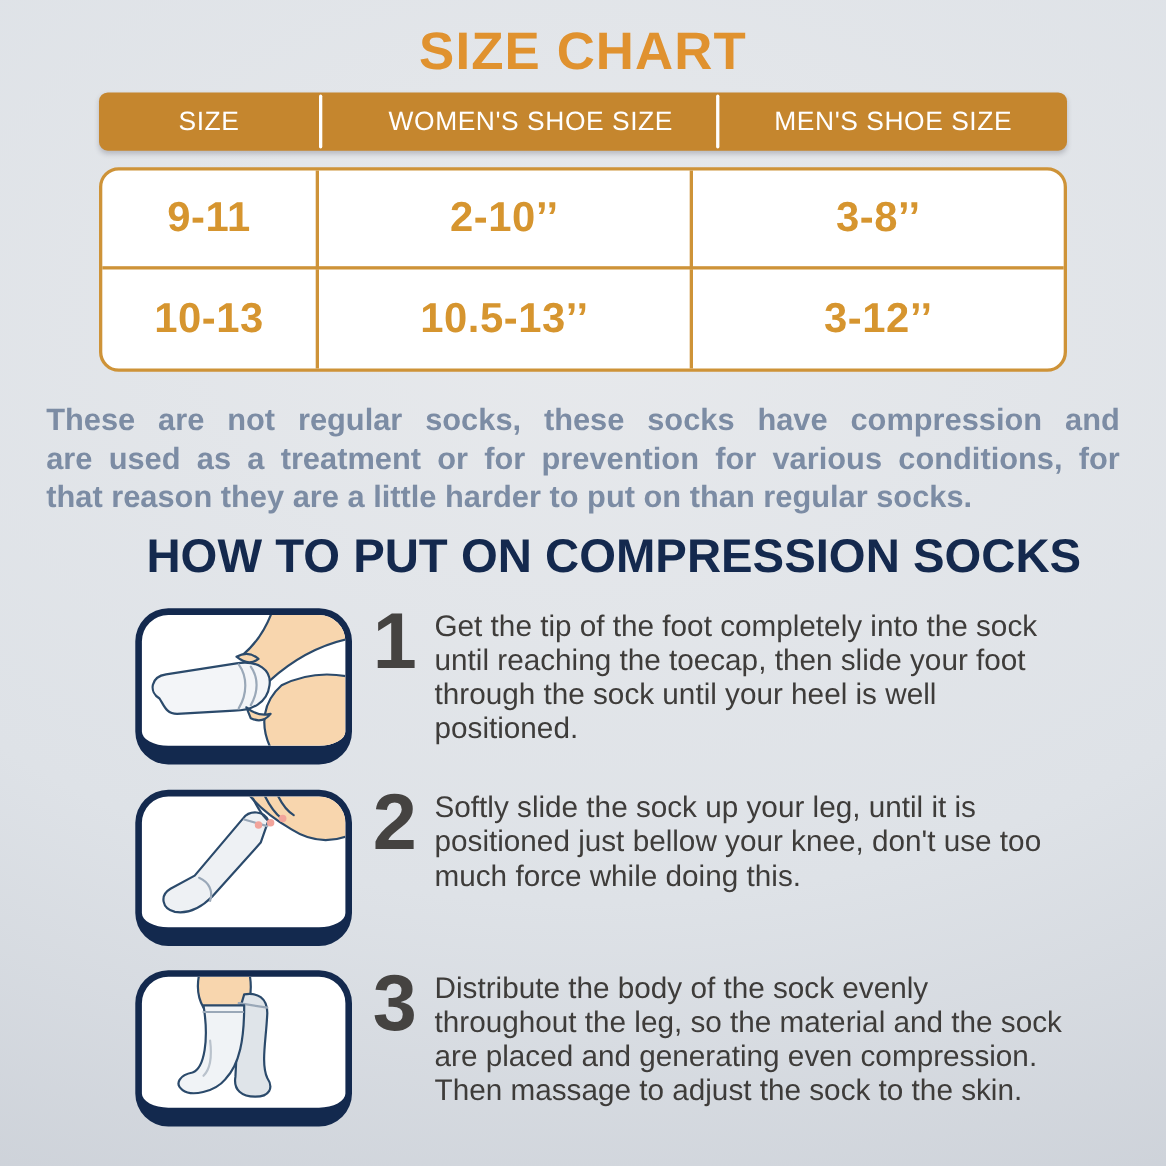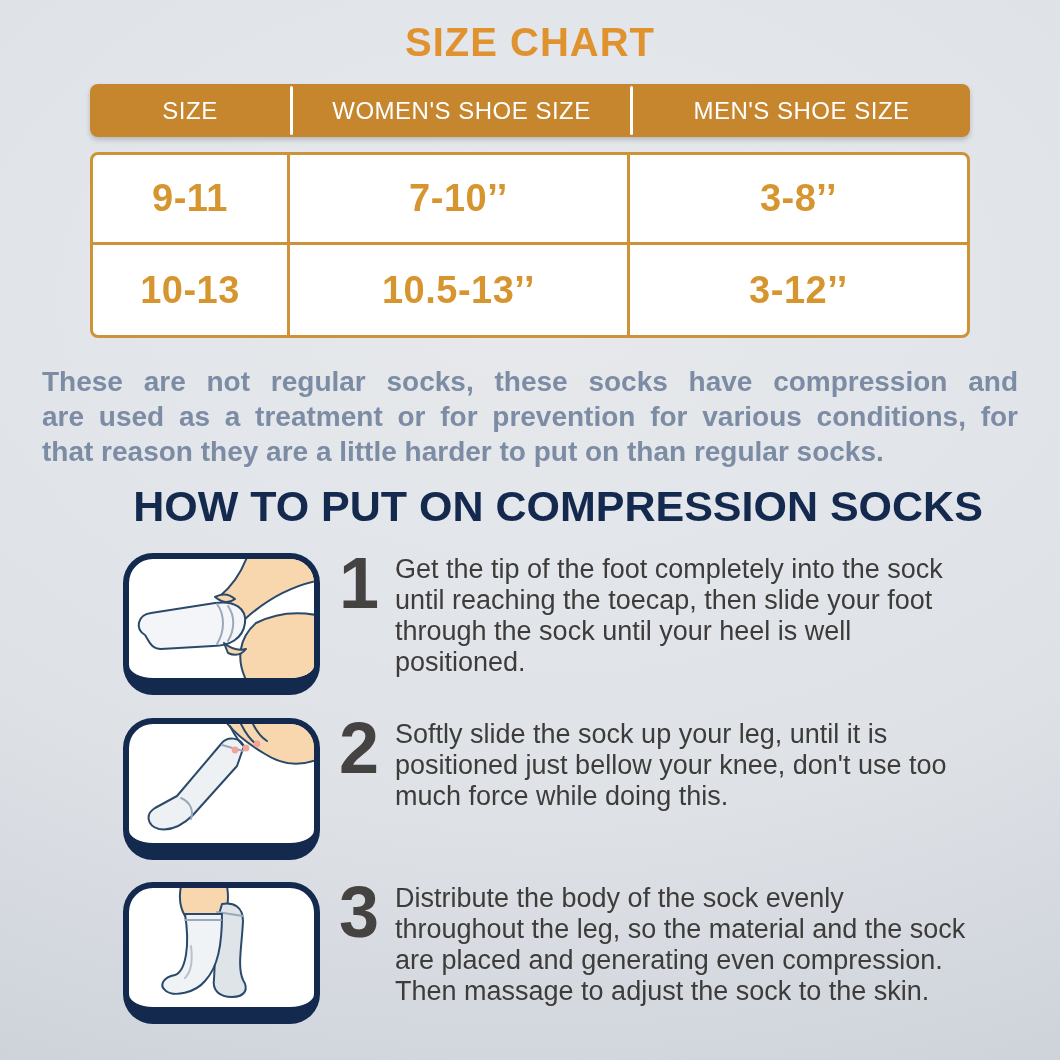--- a/index.html
+++ b/index.html
@@ -3,36 +3,36 @@
 <meta charset="utf-8">
 <style>
   html,body{margin:0;padding:0;}
   .poster{
     position:relative;width:1060px;height:1060px;overflow:hidden;
     font-family:"Liberation Sans",sans-serif;
     background:radial-gradient(140% 95% at 50% 28%, #E7E9EC 0%, #DEE2E7 52%, #C6CBD3 100%);
   }
   .page-title{
     position:absolute;top:20px;left:0;width:100%;text-align:center;
-    font-size:40px;font-weight:800;letter-spacing:1px;color:#E0922F;
+    font-size:48px;font-weight:800;letter-spacing:1px;color:#E0922F;
   }
   
   .size-header{
     position:absolute;left:90px;top:84px;width:880px;height:53px;
     background:#C5862E;border-radius:8px;display:flex;align-items:stretch;
     box-shadow:0 3px 5px rgba(60,60,70,.25);
   }
   .hcell{color:#fff;font-size:24px;font-weight:500;letter-spacing:.5px;
     display:flex;align-items:center;justify-content:center;}
-  .hc1{width:200px;} .hc2{width:337px;} .hc3{flex:1;}
+  .hc1{width:200px;} .hc2{width:337px;padding-left:21px;} .hc3{flex:1;}
   .vdiv{width:3px;background:#ffffff;margin:2px 0;border-radius:2px;}
   
   .size-table{
     position:absolute;left:90px;top:152px;width:880px;height:186px;
-    box-sizing:border-box;background:#fff;border:3px solid #CE9338;border-radius:8px;
+    box-sizing:border-box;background:#fff;border:3px solid #CE9338;border-radius:18px;
     display:grid;grid-template-columns:197px 340px 1fr;grid-template-rows:1fr 1fr;
   }
   .cell{display:flex;align-items:center;justify-content:center;
     font-size:38px;font-weight:800;color:#D6952F;letter-spacing:.5px;}
   .br{border-right:3px solid #CE9338;} .bb{border-bottom:3px solid #CE9338;}
   
   .intro{
     position:absolute;left:42px;top:364px;width:976px;
     color:#7C8CA4;font-size:28px;line-height:35px;font-weight:500;
   }
@@ -71,21 +71,21 @@
   <div class="size-header">
     <div class="hcell hc1">SIZE</div>
     <div class="vdiv"></div>
     <div class="hcell hc2">WOMEN'S SHOE SIZE</div>
     <div class="vdiv"></div>
     <div class="hcell hc3">MEN'S SHOE SIZE</div>
   </div>
 
   <div class="size-table">
     <div class="cell br bb">9-11</div>
-    <div class="cell br bb">7-10’’</div>
+    <div class="cell br bb">2-10’’</div>
     <div class="cell bb">3-8’’</div>
     <div class="cell br">10-13</div>
     <div class="cell br">10.5-13’’</div>
     <div class="cell">3-12’’</div>
   </div>
 
   <div class="intro">
     <span class="jline">These are not regular socks, these socks have compression and</span>
     <span class="jline">are used as a treatment or for prevention for various conditions, for</span>
     <span class="jline">that reason they are a little harder to put on than regular socks.</span>

